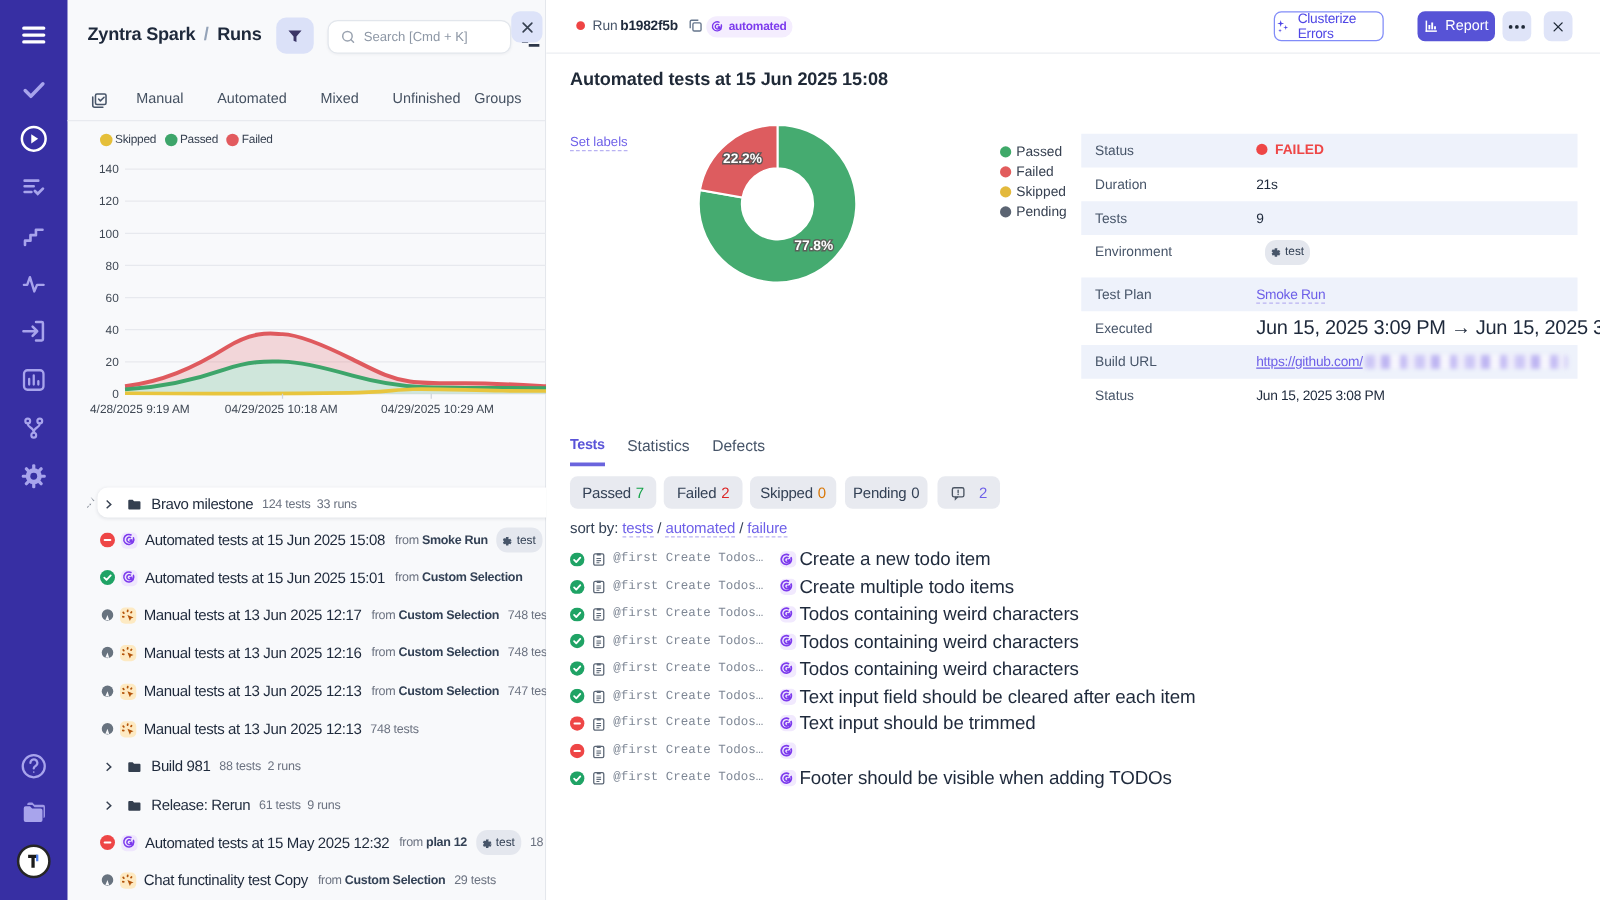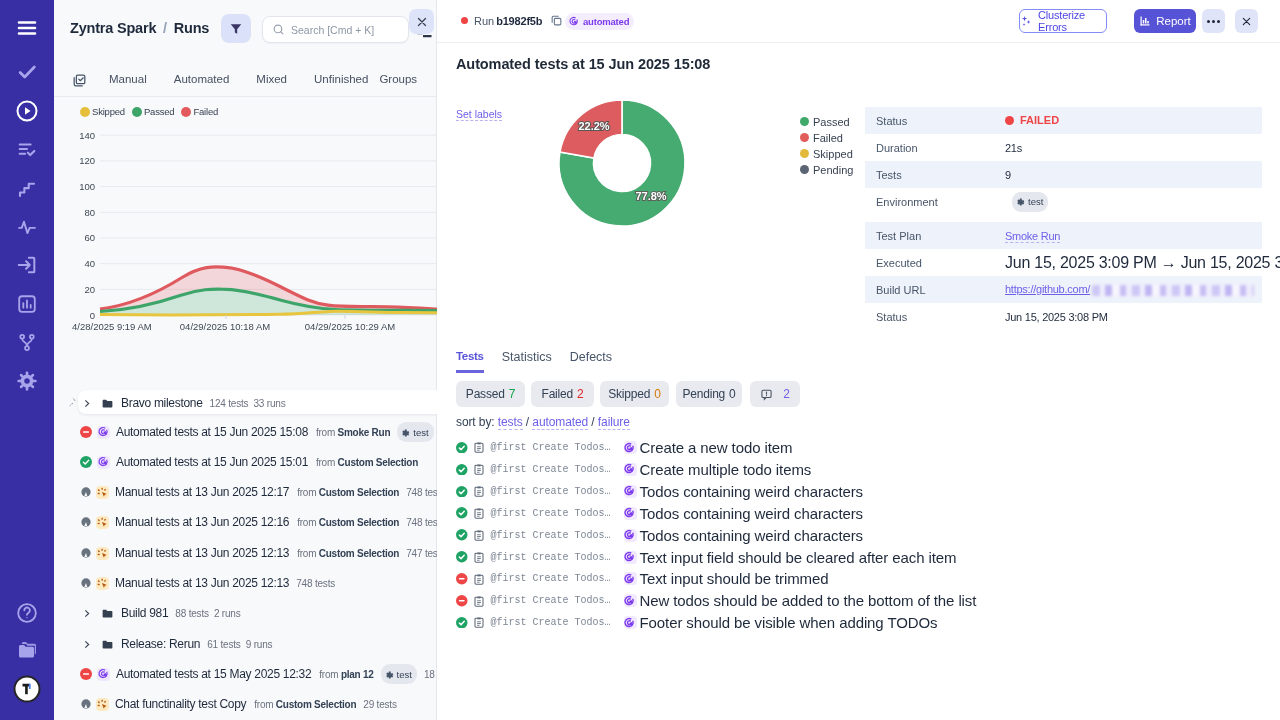--- a/index.html
+++ b/index.html
@@ -703,21 +703,20 @@
         </svg>
         <span class="mono">@first Create Todos…</span>
         <span class="tspiral">
           <svg width="12" height="12" viewBox="0 0 24 24" fill="none" stroke="#7c3aed" stroke-width="2.8">
             <path d="M14.5 4.4a8 8 0 102.8 3.2"></path>
             <path d="M13.6 8.6a4 4 0 10 1.2 1.8"></path>
             <path d="M11.5 11.5l5.5 5.5" stroke-width="3"></path>
             <path d="M11.8 11.8l5.2 1.6-2.6 2.6z" fill="#7c3aed" stroke-width="0.5"></path>
           </svg>
         </span>
-        <span class="title">New todos should be added to the bottom of the list</span>
       </div>
       <div class="testrow" style="top:611.7px">
         <svg class="tstat" viewBox="0 0 14 14">
           <circle cx="7" cy="7" r="7" fill="#1fa365"></circle>
           <path d="M4 7.2l2.1 2.1L10 5.1" fill="none" stroke="#fff" stroke-width="1.8" stroke-linecap="round" stroke-linejoin="round"></path>
         </svg>
         <svg class="clip" width="12" height="12.5" viewBox="0 0 24 24" fill="none" stroke="#5d6877" stroke-width="2.1">
           <rect x="4" y="3.8" width="16" height="18" rx="2.2"></rect>
           <path d="M8.8 2.6h6.4v3.6H8.8z" fill="#5d6877" stroke="none"></path>
           <path d="M8.3 11h7.4M8.3 14.5h7.4M8.3 18h4.8" stroke-width="1.7"></path>

